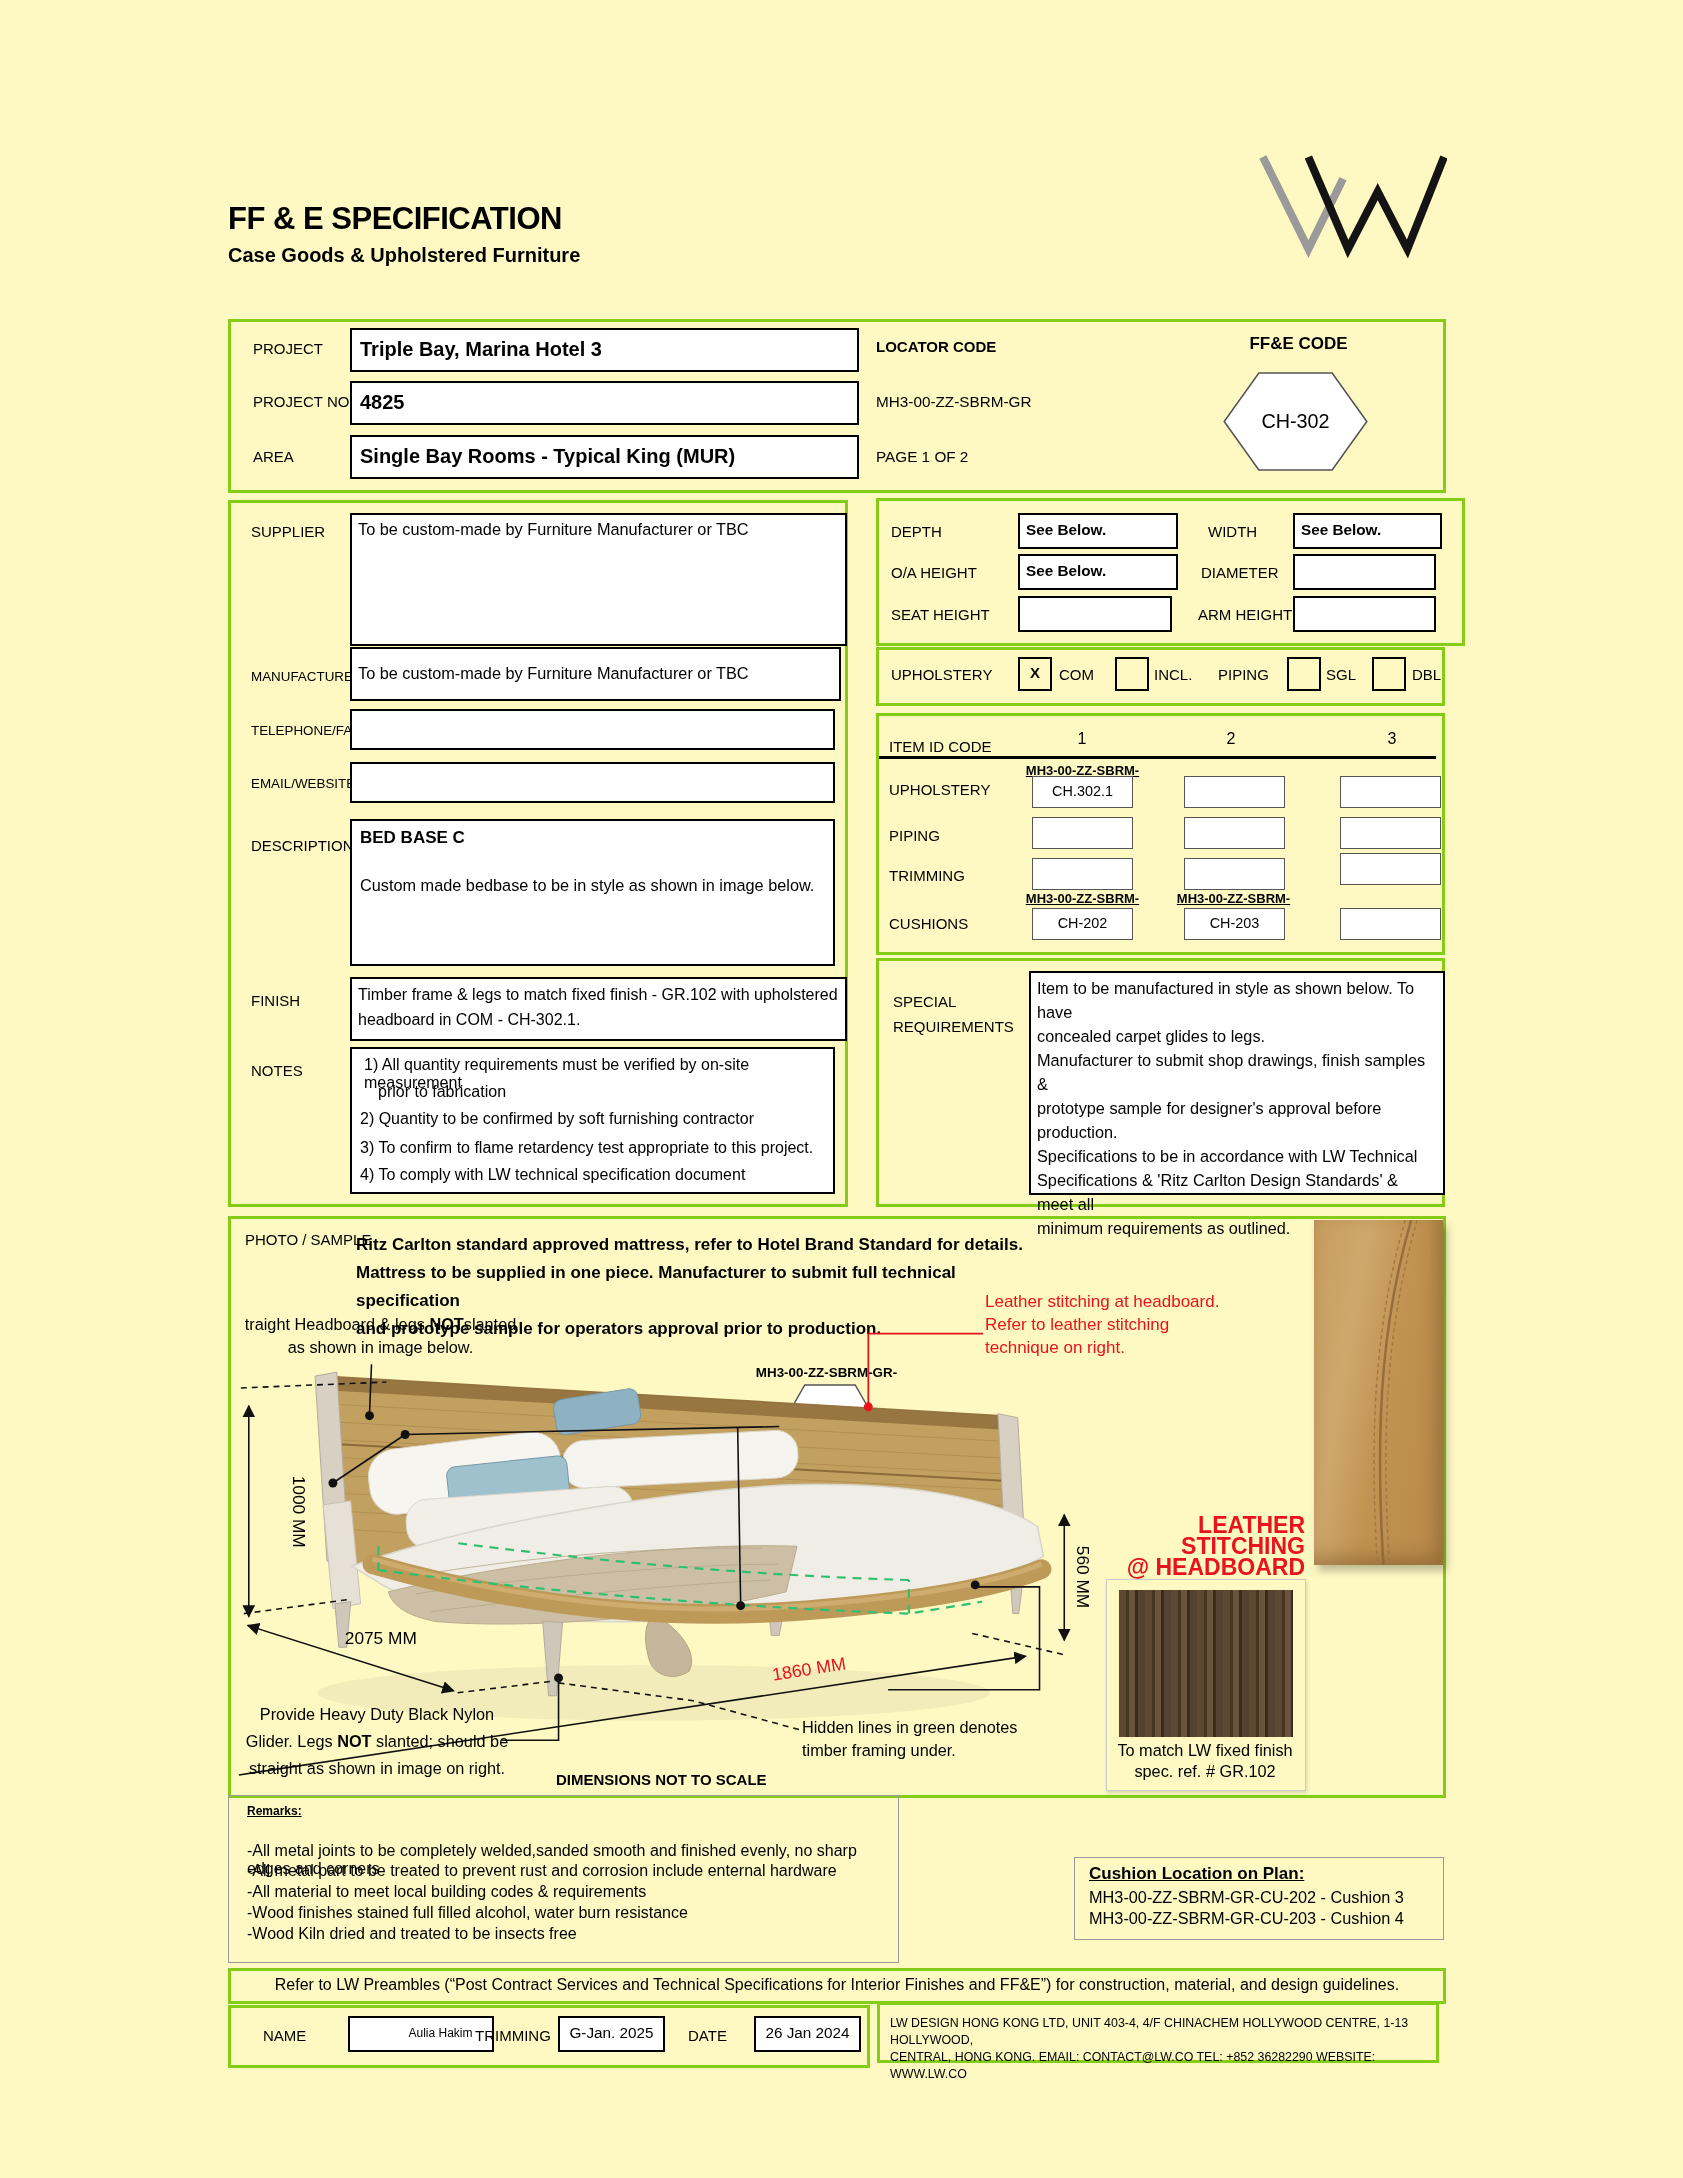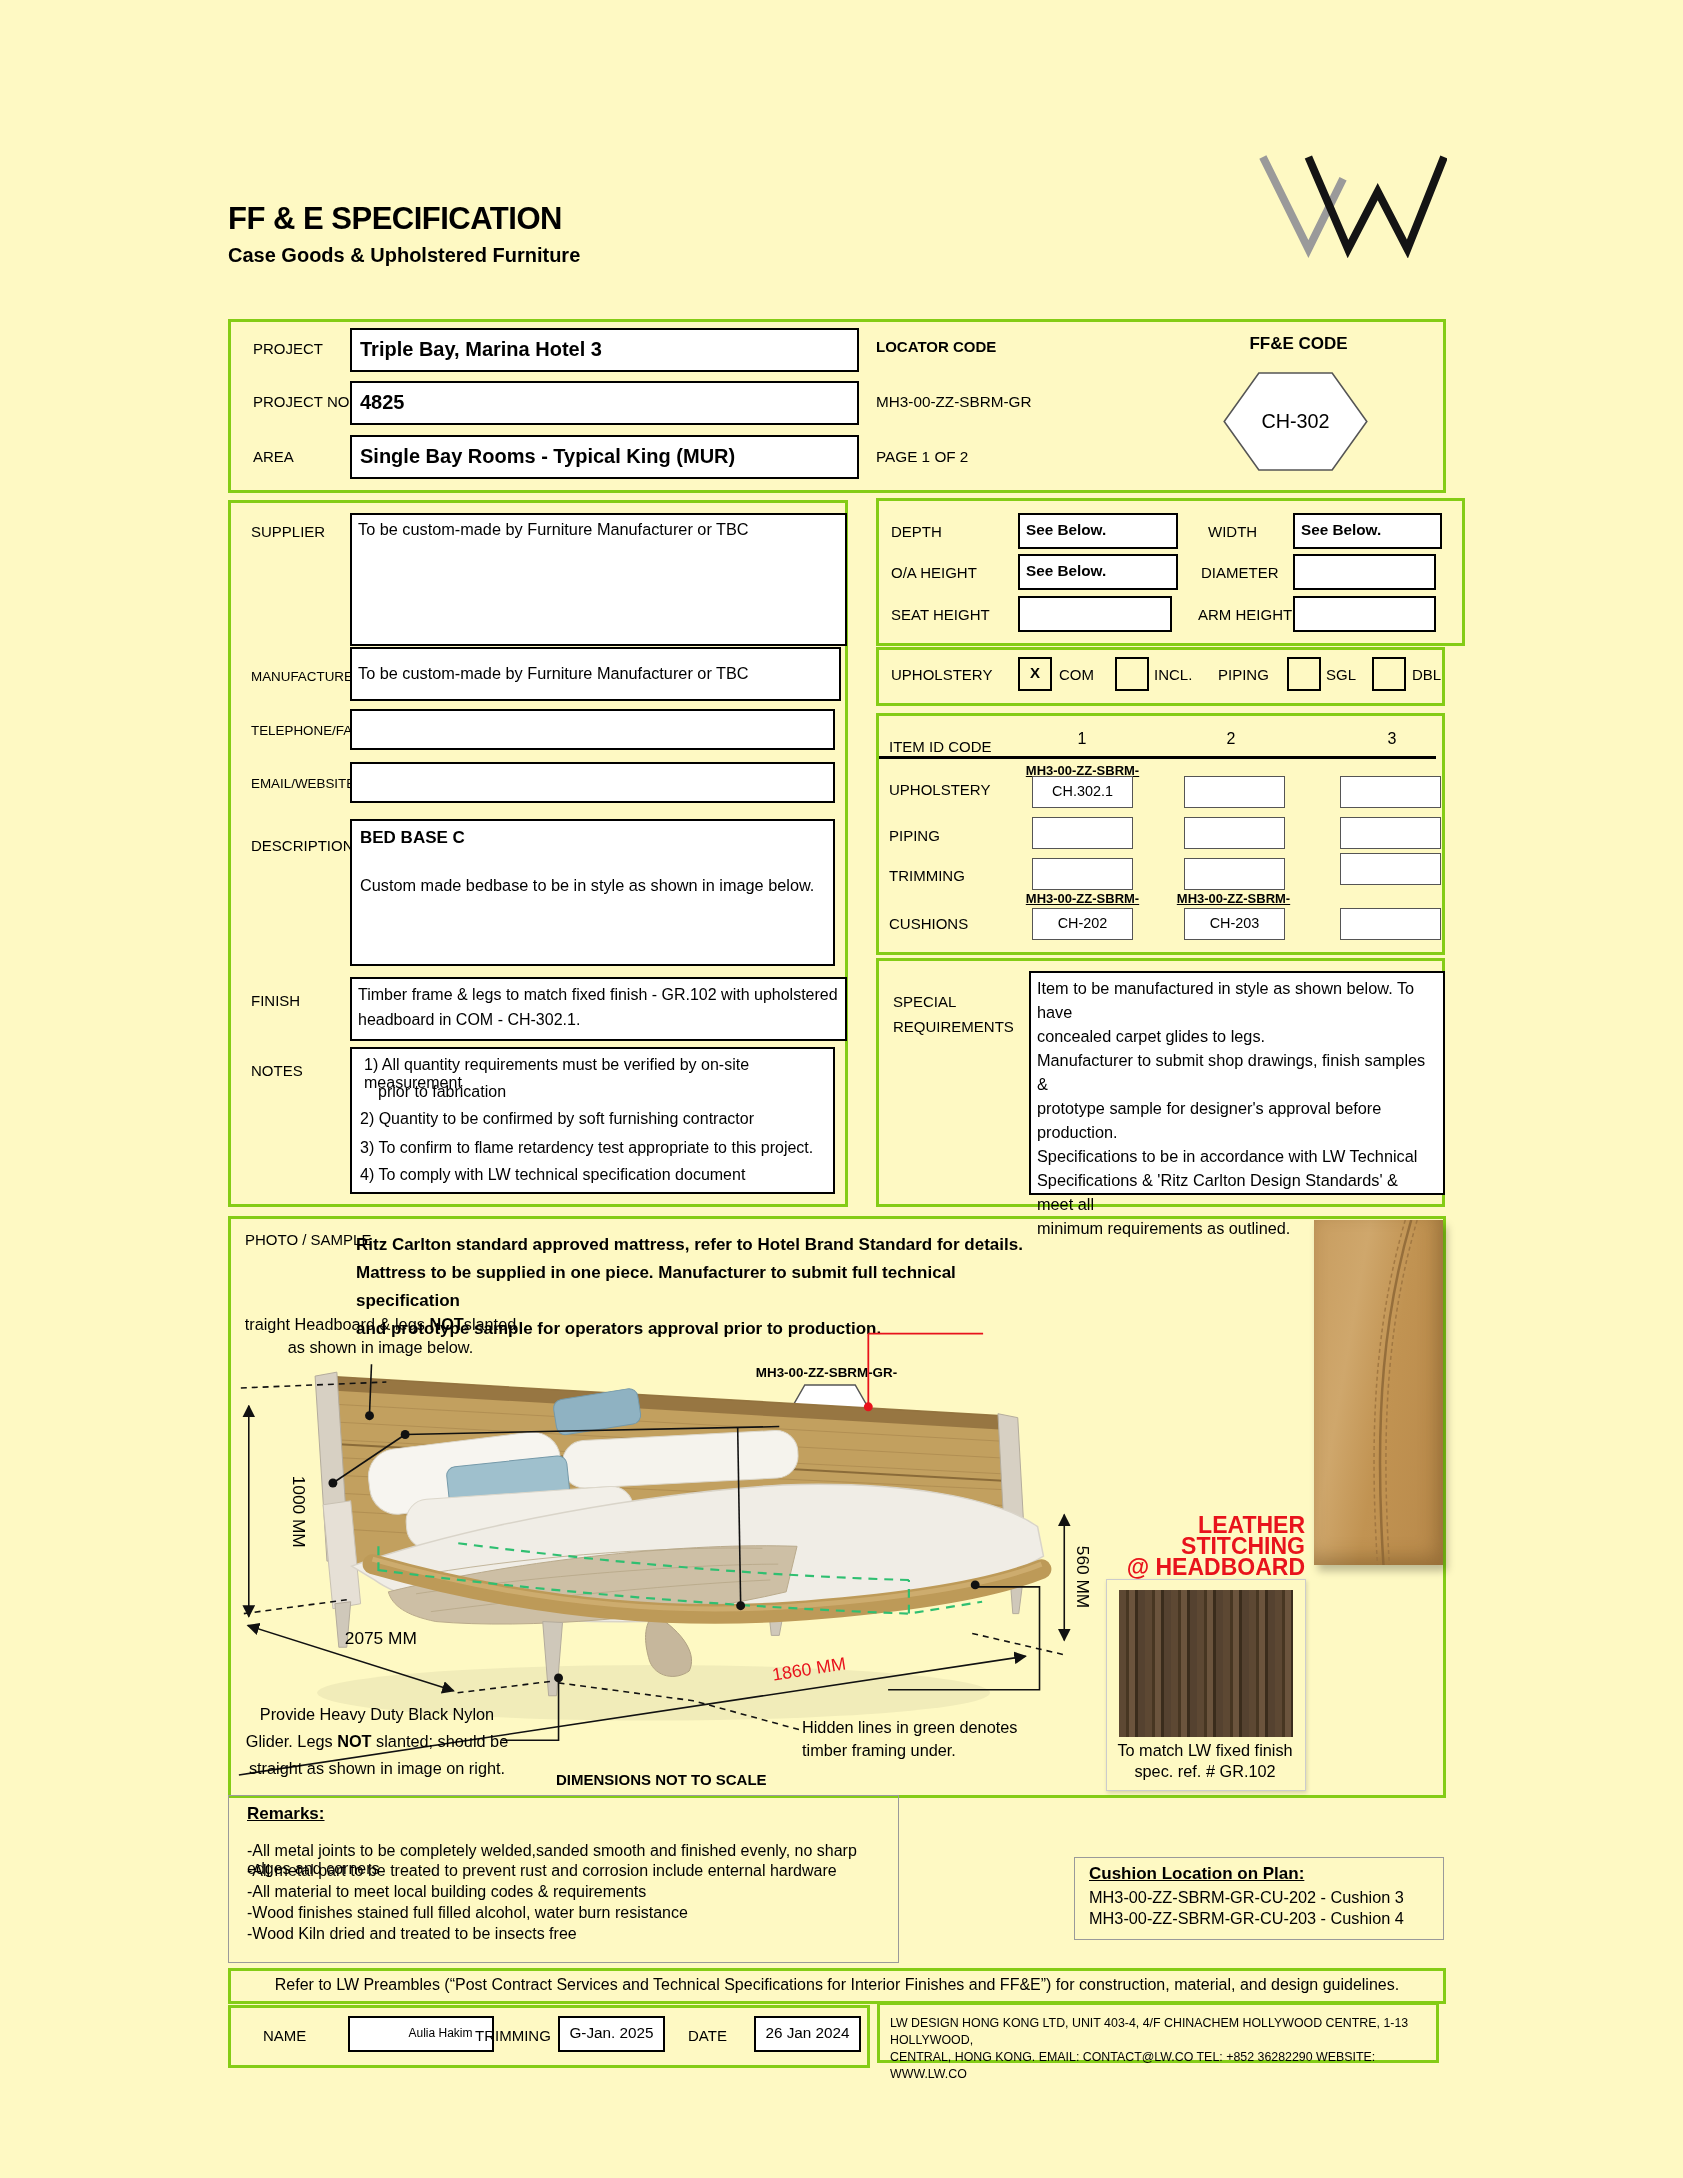--- a/index.html
+++ b/index.html
@@ -167,20 +167,23 @@
 
   <div class="abs b3" style="left:228px;top:1216px;width:1212px;height:576px;"></div>
 
   <div class="abs lbl" style="left:245px;top:1231px;">PHOTO / SAMPLE</div>
   <div class="abs bold pre" style="left:356px;top:1231px;width:673px;font-size:17px;line-height:28px;">Ritz Carlton standard approved mattress, refer to Hotel Brand Standard for details.
 Mattress to be supplied in one piece. Manufacturer to submit full technical specification
 and prototype sample for operators approval prior to production.</div>
 
   <div class="abs ctr pre" style="left:236px;top:1313px;width:289px;font-size:16.3px;line-height:23px;"><span>traight Headboard &amp; legs </span><span class="bold">NOT</span><span>slanted as shown in image below.</span></div>
 
+  <div class="abs red pre" style="left:985px;top:1290px;width:297px;font-size:17px;line-height:23px;">Leather stitching at headboard.
+Refer to leather stitching
+technique on right.</div>
 
   <div class="abs ctr bold" style="left:752px;top:1365px;width:149px;font-size:13.4px;">MH3-00-ZZ-SBRM-GR-</div>
   <svg class="abs" style="left:779px;top:1383px;" width="102" height="87" viewBox="0 0 103 88">
     <polygon points="26,2 77,2 101,44 77,86 26,86 2,44" fill="#fff" stroke="#555" stroke-width="1.5"></polygon>
     <text x="51" y="49" text-anchor="middle" font-size="14.5">CH-302.1</text>
   </svg>
 
   <svg class="abs" style="left:228px;top:1277px;" width="861" height="505" viewBox="0 0 870 510">
     <defs>
       <marker id="mA" viewBox="0 0 10 10" refX="9" refY="5" markerWidth="8" markerHeight="8" orient="auto-start-reverse">
@@ -285,21 +288,21 @@
   <div class="abs ctr pre" style="left:236px;top:1701px;width:282px;font-size:16.3px;line-height:27px;"><span>Provide Heavy Duty Black Nylon
 Glider.  Legs </span><span class="bold">NOT</span><span> slanted; should be
 straight as shown in image on right.</span></div>
 
   <div class="abs pre" style="left:802px;top:1716px;width:257px;font-size:16.3px;line-height:23px;">Hidden lines in green denotes
 timber framing under.</div>
 
   <div class="abs bold" style="left:556px;top:1771px;font-size:15px;">DIMENSIONS NOT TO SCALE</div>
 
   <div class="abs gbox" style="left:228px;top:1795px;width:669px;height:166px;">
-    <div class="abs bold underline" style="left:18px;top:8px;font-size:17px;">Remarks:</div>
+    <div class="abs bold underline" style="left:18px;top:8px;font-size:12px;">Remarks:</div>
     <div class="abs" style="left:18px;top:46px;font-size:16px;">-All metal joints to be completely welded,sanded smooth and finished evenly, no sharp edges and corners</div>
     <div class="abs" style="left:18px;top:66px;font-size:16px;">-All metal part to be treated to prevent rust and corrosion include enternal hardware</div>
     <div class="abs" style="left:18px;top:87px;font-size:16px;">-All material to meet local building codes &amp; requirements</div>
     <div class="abs" style="left:18px;top:108px;font-size:16px;">-Wood finishes stained full filled alcohol, water burn resistance</div>
     <div class="abs" style="left:18px;top:129px;font-size:16px;">-Wood Kiln dried and treated to be insects free</div>
   </div>
 
   <div class="abs gbox" style="left:1074px;top:1857px;width:368px;height:81px;">
     <div class="abs bold underline" style="left:14px;top:6px;font-size:17px;">Cushion Location on Plan:</div>
     <div class="abs" style="left:14px;top:30px;font-size:16.3px;">MH3-00-ZZ-SBRM-GR-CU-202 - Cushion 3</div>

